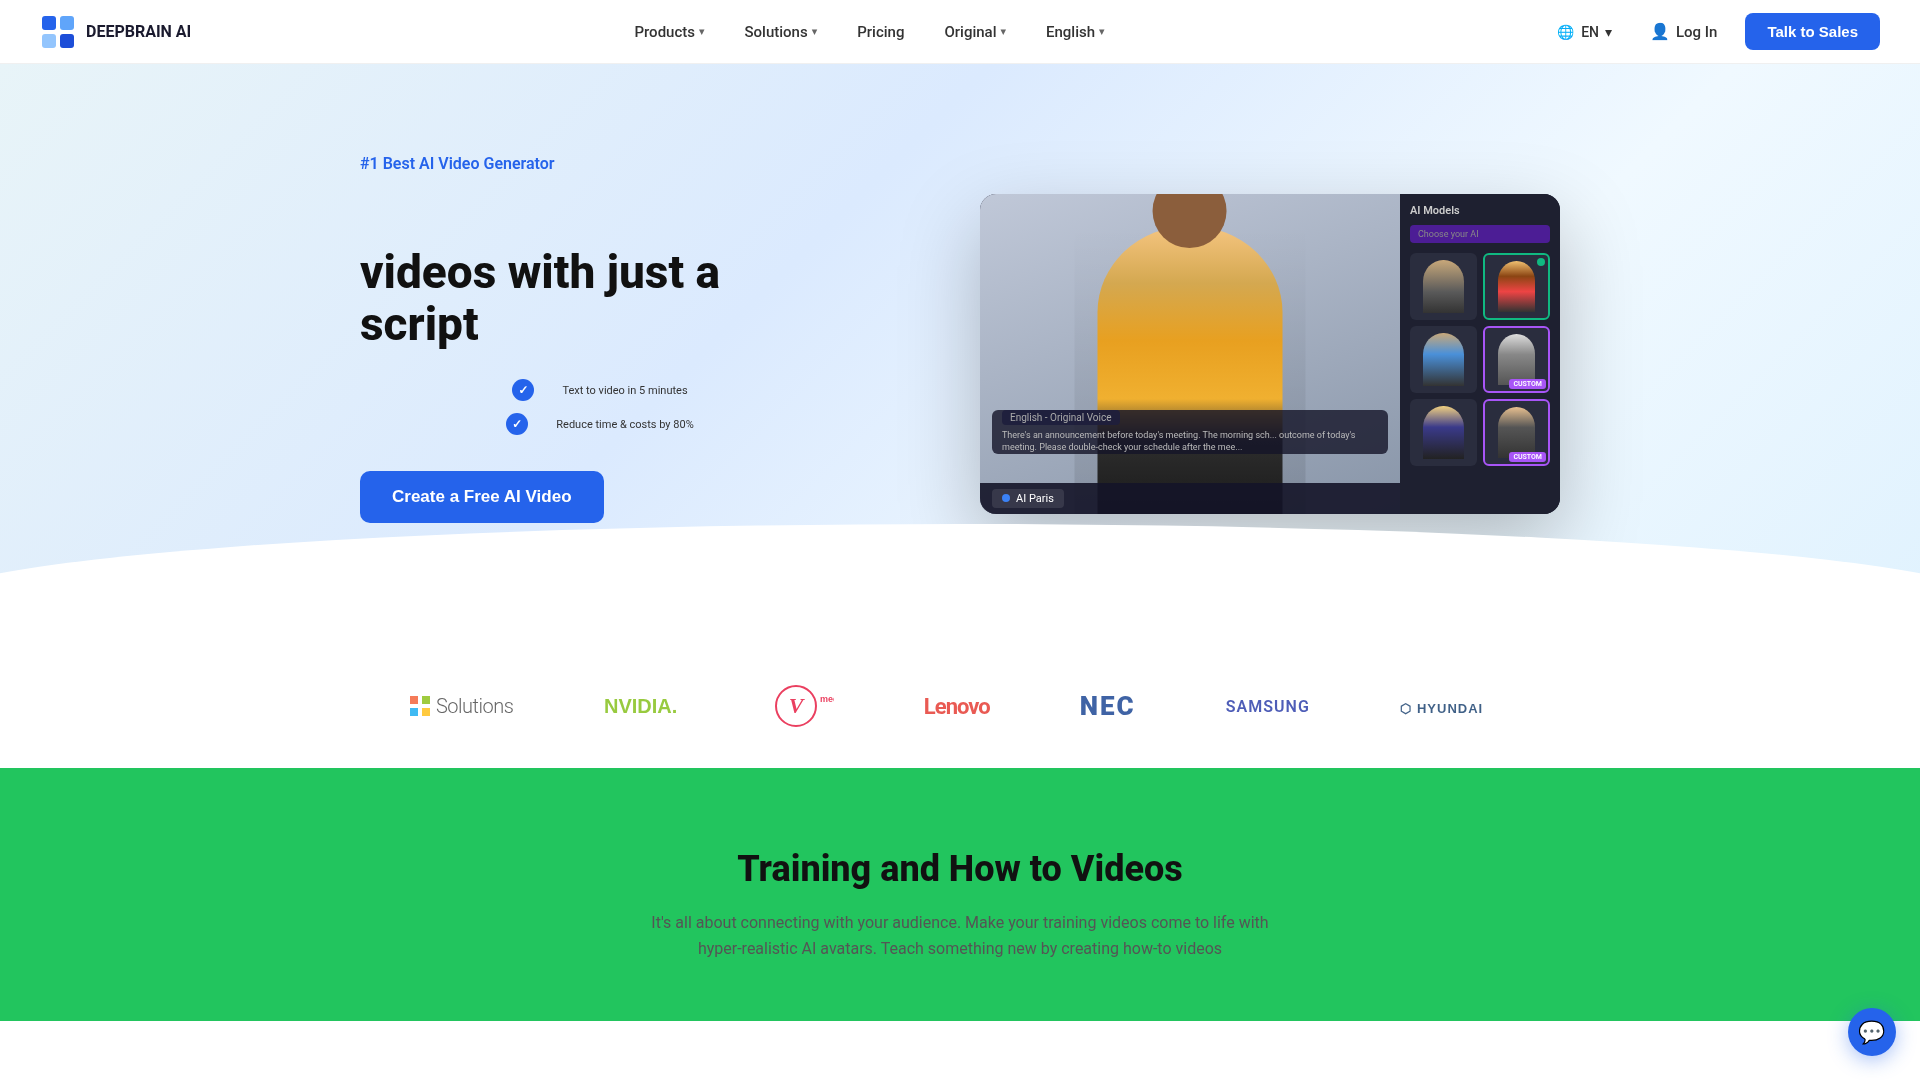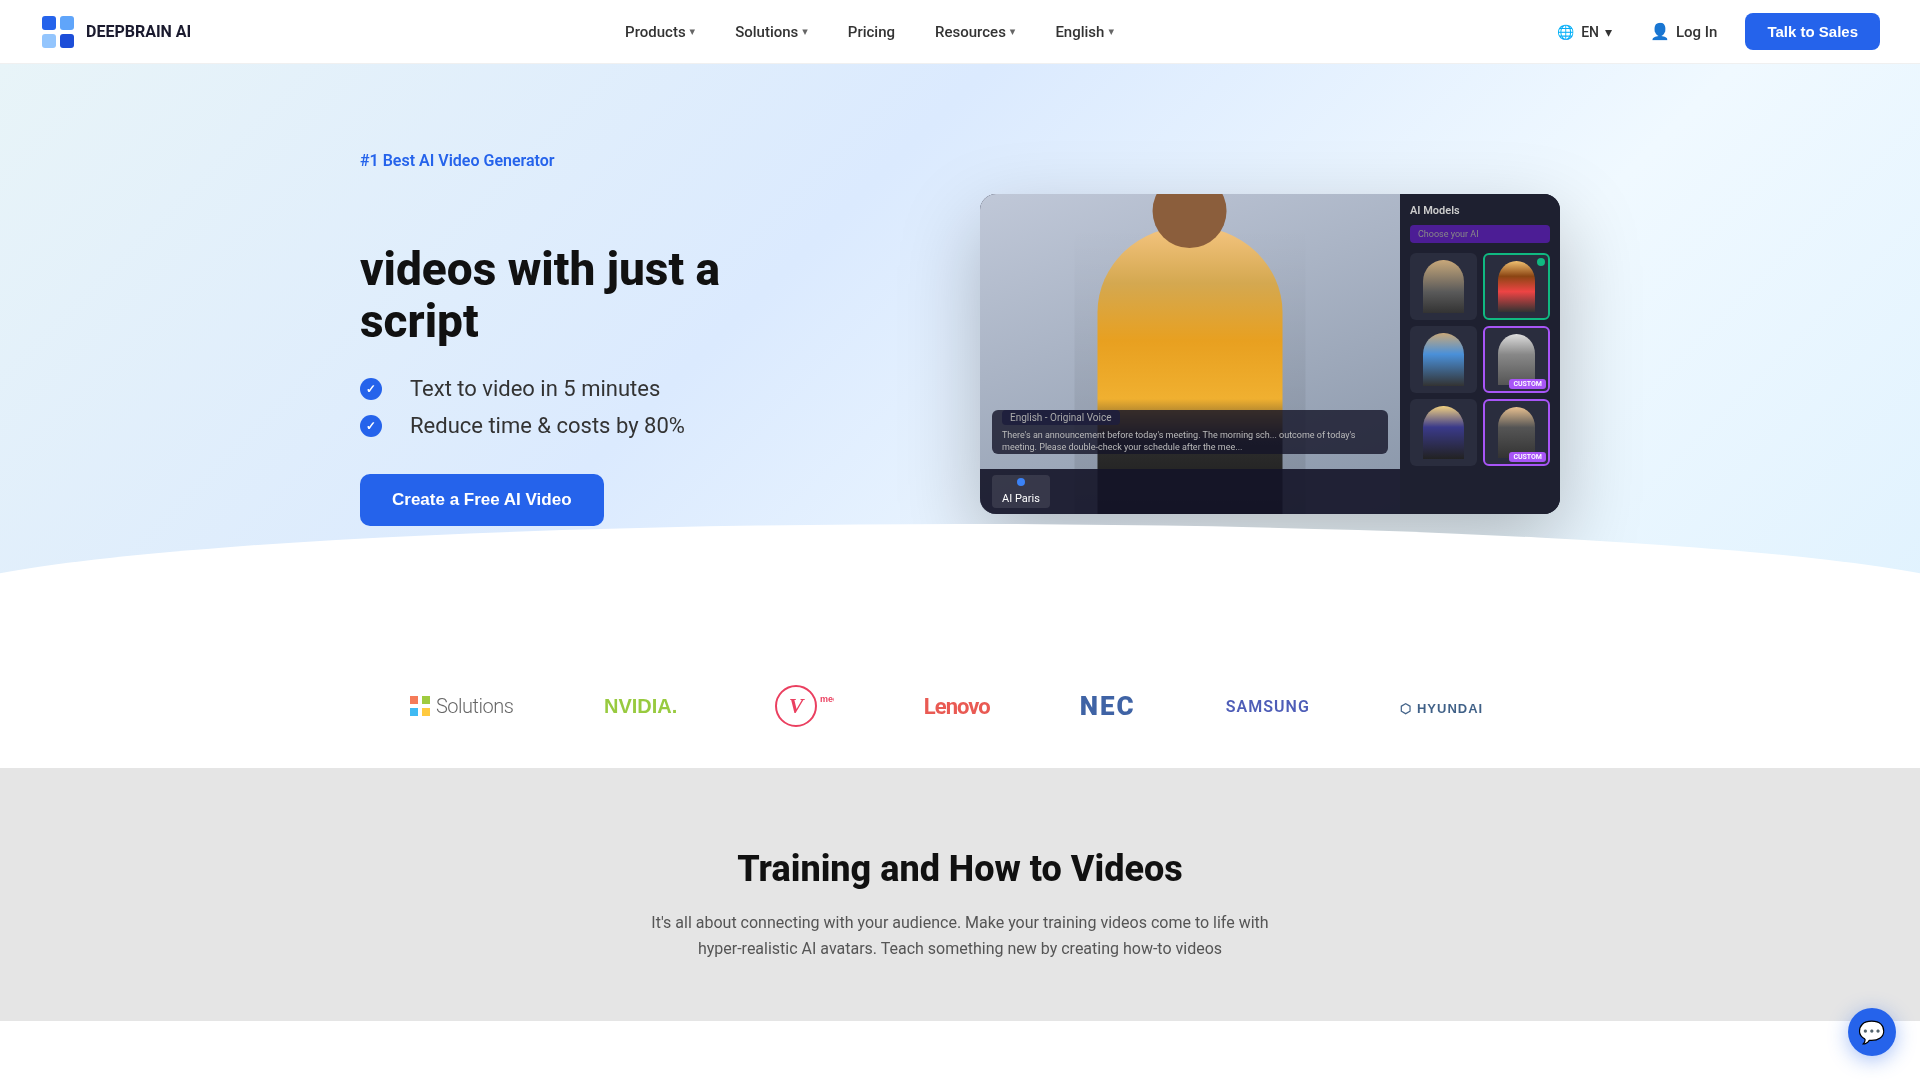--- a/index.html
+++ b/index.html
@@ -50,21 +50,21 @@
       content: '';
       position: absolute; bottom: -60px; left: -80px; right: -80px; height: 160px;
       background: #fff;
       border-radius: 50% 50% 0 0 / 80px 80px 0 0;
     }
     .hero-content { display: flex; align-items: center; justify-content: space-between; max-width: 1200px; width: 100%; gap: 60px; }
     .hero-left { flex: 0 0 auto; max-width: 480px; }
     .hero-badge { color: #2563eb; font-size: 16px; font-weight: 600; margin-bottom: 20px; }
     .hero-title { font-size: 46px; font-weight: 800; color: #111; line-height: 1.15; margin-bottom: 28px; }
     .hero-features { list-style: none; margin-bottom: 36px; display: flex; flex-direction: column; gap: 12px; }
-    .hero-features li { display: flex; align-items: center; gap: 28px; font-size: 22px; color: #333; }
+    .hero-features li { display: flex; align-items: center; gap: 28px; font-size: 11px; color: #333; justify-content: center; }
     .check-icon {
       width: 22px; height: 22px; background: #2563eb; border-radius: 50%;
       display: flex; align-items: center; justify-content: center; flex-shrink: 0;
     }
     .check-icon::after { content: '✓'; color: #fff; font-size: 12px; font-weight: 700; }
     .hero-btn {
       background: #2563eb; color: #fff; border: none;
       padding: 16px 32px; border-radius: 10px; font-size: 17px;
       font-weight: 700; cursor: pointer; margin-bottom: 12px; display: block;
       transition: background 0.2s;
@@ -115,21 +115,21 @@
     }
     .video-script-text { font-size: 9px; color: #bbb; line-height: 1.4; }
     .video-bottom-bar {
       position: absolute; bottom: 0; left: 0; right: 0;
       background: rgba(20,20,40,0.9); padding: 6px 12px;
       display: flex; align-items: center; gap: 8px;
     }
     .ai-paris-btn {
       display: flex; align-items: center; gap: 6px;
       background: rgba(255,255,255,0.1); border-radius: 4px;
-      padding: 3px 10px; font-size: 11px; color: #fff; flex-direction: column;
+      padding: 3px 10px; font-size: 11px; color: #fff;
     }
     .ai-dot { width: 8px; height: 8px; background: #3b82f6; border-radius: 50%; }
 
     
     .video-sidebar {
       width: 160px; background: #1e2030; display: flex; flex-direction: column; padding: 10px;
     }
     .sidebar-title { font-size: 11px; color: #ccc; font-weight: 600; margin-bottom: 8px; }
     .sidebar-search {
       background: #4c1d95; border-radius: 4px; padding: 4px 8px;
@@ -179,21 +179,21 @@
     .lenovo-logo { font-size: 22px; font-weight: 700; color: #e2231a; letter-spacing: -1px; }
 
     
     .nec-logo { font-size: 26px; font-weight: 900; color: #003087; letter-spacing: 2px; }
 
     
     .samsung-logo { font-size: 16px; font-weight: 600; color: #1428a0; letter-spacing: 1px; }
 
     
     .section {
-      padding: 80px 80px 60px; text-align: center; background: #e5e5e5;
+      padding: 80px 80px 60px; text-align: center; background: #22c55e;
     }
     .section-title { font-size: 36px; font-weight: 800; color: #111; margin-bottom: 20px; }
     .section-desc { font-size: 16px; color: #555; max-width: 640px; margin: 0 auto; line-height: 1.6; }
 
     
     .chat-widget {
       position: fixed; bottom: 24px; right: 24px;
       width: 48px; height: 48px; background: #2563eb; border-radius: 50%;
       display: flex; align-items: center; justify-content: center;
       cursor: pointer; box-shadow: 0 4px 20px rgba(37,99,235,0.4);
@@ -225,21 +225,21 @@
       <span class="chevron">▾</span>
     </div>
     <div class="nav-link">
       <span>Solutions</span>
       <span class="chevron">▾</span>
     </div>
     <div class="nav-link">
       <span>Pricing</span>
     </div>
     <div class="nav-link">
-      <span>Resources</span>
+      <span>Original</span>
       <span class="chevron">▾</span>
     </div>
     <div class="nav-link">
       <span>English</span>
       <span class="chevron">▾</span>
     </div>
   </div>
 
   <div class="nav-actions">
     <div class="nav-lang">

